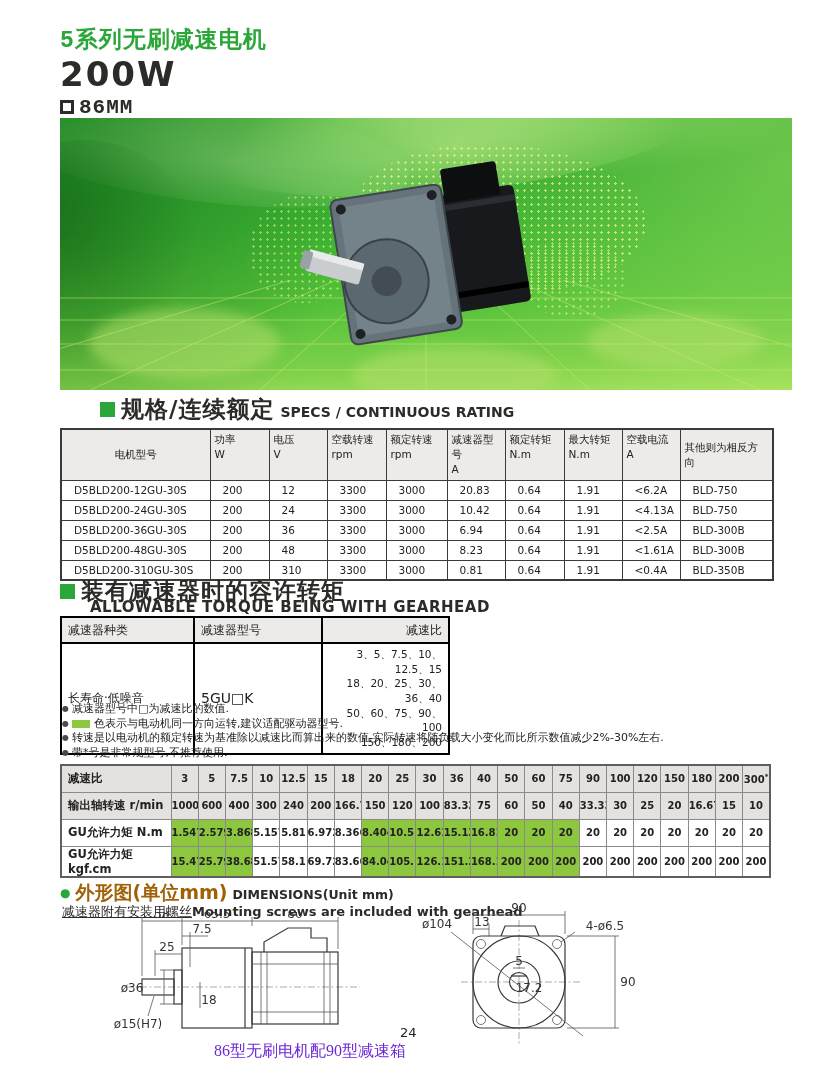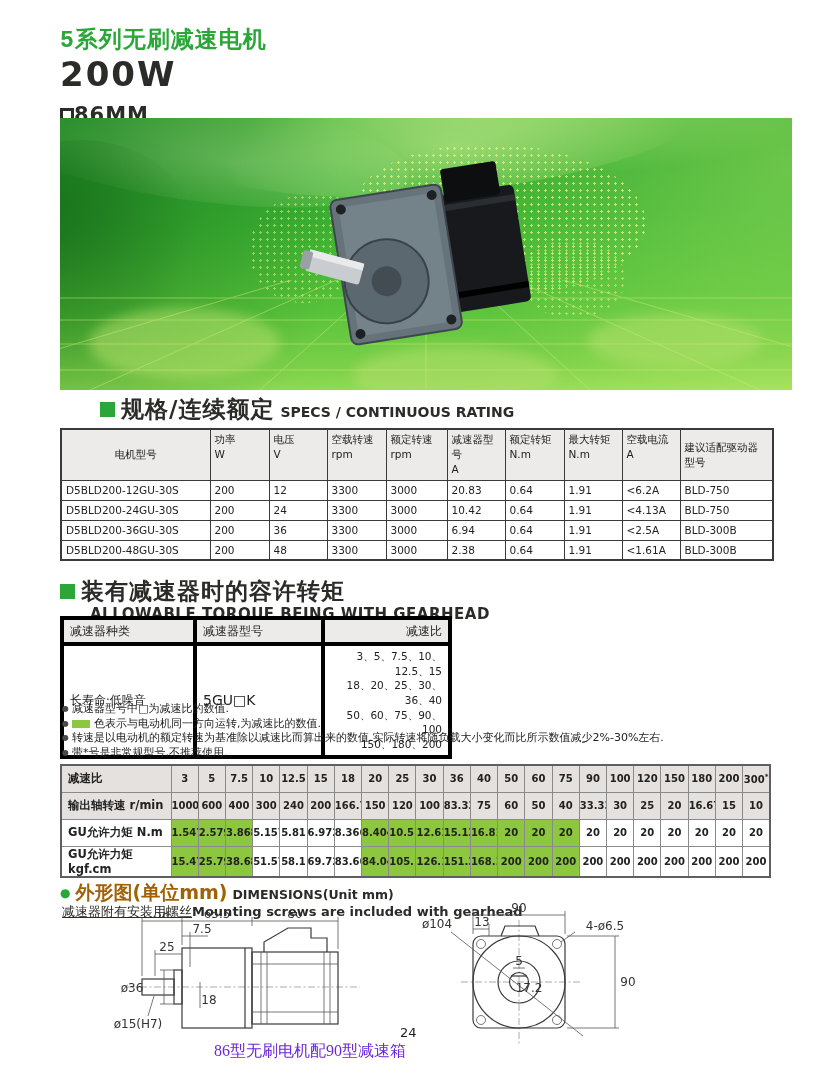--- a/index.html
+++ b/index.html
@@ -4,21 +4,21 @@
 <style>
   * { margin:0; padding:0; box-sizing:border-box; }
   html,body { background:#ffffff; }
   body { font-family:"DejaVu Sans","Liberation Sans",sans-serif; color:#222; }
   #page { position:relative; width:820px; height:1082px; background:#fff; overflow:hidden; }
 
   
   .hdr { position:absolute; left:60px; top:24px; }
   .series-title { font-size:23px; font-weight:bold; color:var(--green); letter-spacing:1px;font-family:Liberation Mono, monospace; }
   .power-title  { font-size:34px; font-weight:bold; color:#2b2b28; letter-spacing:2px; line-height:1.05; margin-top:2px;}
-  .frame-line   { display:flex; align-items:center; margin-top:10px; }
+  .frame-line   { display:flex; align-items:center; gap:5px; margin-top:3px;font-family:Liberation Mono, monospace; }
   .frame-square { width:14px; height:14px; border:3px solid #2b2b28; display:inline-block; }
   .frame-text   { font-size:21px; font-weight:bold; color:#2b2b28; letter-spacing:1px; }
 
   
   .banner { position:absolute; left:60px; top:118px; width:732px; height:272px; overflow:hidden;
     background:
       radial-gradient(circle at 0% 32%, rgba(0,70,10,0.40), transparent 38%),
       radial-gradient(ellipse 90% 55% at 55% -10%, rgba(228,255,150,0.50), transparent 60%),
       radial-gradient(circle at 100% 15%, rgba(210,245,120,0.35), transparent 45%),
       linear-gradient(178deg, #2ba32e 0%, #3cb234 38%, #55c13a 66%, #7ed14a 88%, #a3e05c 100%);
@@ -56,25 +56,25 @@
   
   table { border-collapse:collapse; table-layout:fixed; }
   td,th { overflow:hidden; }
 
   
   .specs-table { position:absolute; left:60px; top:428px; width:712px; border:2px solid #3a3a3a; }
   .specs-table th, .specs-table td { border:1px solid #3a3a3a; font-weight:normal; text-align:left; }
   .specs-table th { height:38px; background:#edebe9; font-size:10.5px; padding:2px 4px; vertical-align:top; line-height:1.45; }
   .specs-table th.cv { vertical-align:middle; }
   .specs-table th.model { text-align:center; vertical-align:middle; }
-  .specs-table td { height:20px; font-size:10.5px; padding:1px 4px; background:#fff; }
+  .specs-table td { height:20px; font-size:10.5px; padding:1px 12px; background:#fff; }
 
   
   .gear-table { position:absolute; left:60px; top:616px; width:388px; border:2px solid #3a3a3a; }
-  .gear-table th, .gear-table td { border:4px solid #000000; }
+  .gear-table th, .gear-table td { border:2px solid #000000; }
   .gear-table th { height:26px; background:#edebe9; font-size:12px; font-weight:normal; text-align:left; padding:2px 6px; }
   .gear-table th.r { text-align:right; }
   .gear-table td { height:58px; background:#fff; font-size:12px; padding:3px 6px; vertical-align:middle; }
   .gear-table td.model { font-size:14px; }
   .gear-table td.ratios { font-size:10.5px; text-align:right; white-space:pre-line; line-height:1.4; padding-right:6px; }
 
   
   .notes { position:absolute; left:62px; top:702px; width:720px; list-style:none; }
   .notes li { font-size:11px; color:#222; line-height:14.5px; display:flex; align-items:center; gap:3px; }
   .bullet { font-size:8px; color:#4a4a4a; flex:none; }
@@ -224,21 +224,21 @@
           </th>
           <th>
             <div>最大转矩</div>
             <div>N.m</div>
           </th>
           <th>
             <div>空载电流</div>
             <div>A</div>
           </th>
           <th class="cv">
-            <div>建议适配驱动器型号</div>
+            <div>其他则为相反方向</div>
           </th>
         </tr>
       </thead>
     <tbody id="specs-body">
         <tr>
           <td>D5BLD200-12GU-30S</td>
           <td>200</td>
           <td>12</td>
           <td>3300</td>
           <td>3000</td>
@@ -271,34 +271,46 @@
           <td>1.91</td>
           <td>&lt;2.5A</td>
           <td>BLD-300B</td>
         </tr>
         <tr>
           <td>D5BLD200-48GU-30S</td>
           <td>200</td>
           <td>48</td>
           <td>3300</td>
           <td>3000</td>
-          <td>2.38</td>
+          <td>8.23</td>
           <td>0.64</td>
           <td>1.91</td>
           <td>&lt;1.61A</td>
           <td>BLD-300B</td>
         </tr>
+        <tr>
+          <td>D5BLD200-310GU-30S</td>
+          <td>200</td>
+          <td>310</td>
+          <td>3300</td>
+          <td>3000</td>
+          <td>0.81</td>
+          <td>0.64</td>
+          <td>1.91</td>
+          <td>&lt;0.4A</td>
+          <td>BLD-350B</td>
+        </tr>
       </tbody>
   </table>
 
   <div class="sec-title" style="left:60px; top:576px;">
     <span class="green-square"></span>
     <span class="sec-cn">装有减速器时的容许转矩</span>
   </div>
-  <div class="sec-en2" style="left:90px; top:598px;margin-top:7px;">ALLOWABLE TORQUE BEING WITH GEARHEAD</div>
+  <div class="sec-en2" style="left:90px; top:598px;">ALLOWABLE TORQUE BEING WITH GEARHEAD</div>
 
   <table class="gear-table">
     <colgroup>
         <col style="width:133px">
         <col style="width:128px">
         <col style="width:127px">
       </colgroup>
     <thead>
       <tr>
         <th>减速器种类</th>
@@ -319,21 +331,21 @@
   </table>
 
   <ul class="notes" id="notes-list">
       <li>
         <span class="bullet">●</span>
         <span>减速器型号中□为减速比的数值.</span>
       </li>
       <li>
         <span class="bullet">●</span>
         <span class="swatch"></span>
-        <span>色表示与电动机同一方向运转,为减速比的数值.</span>
+        <span>色表示与电动机同一方向运转,建议适配驱动器型号.</span>
       </li>
       <li>
         <span class="bullet">●</span>
         <span>转速是以电动机的额定转速为基准除以减速比而算出来的数值.实际转速将随负载大小变化而比所示数值减少2%-30%左右.</span>
       </li>
       <li>
         <span class="bullet">●</span>
         <span>带*号是非常规型号,不推荐使用.</span>
       </li>
     </ul>

